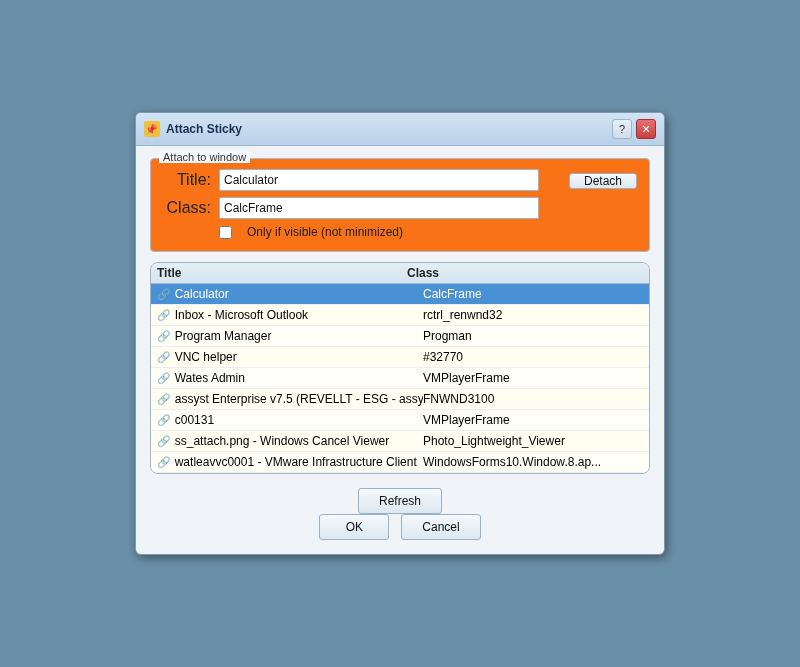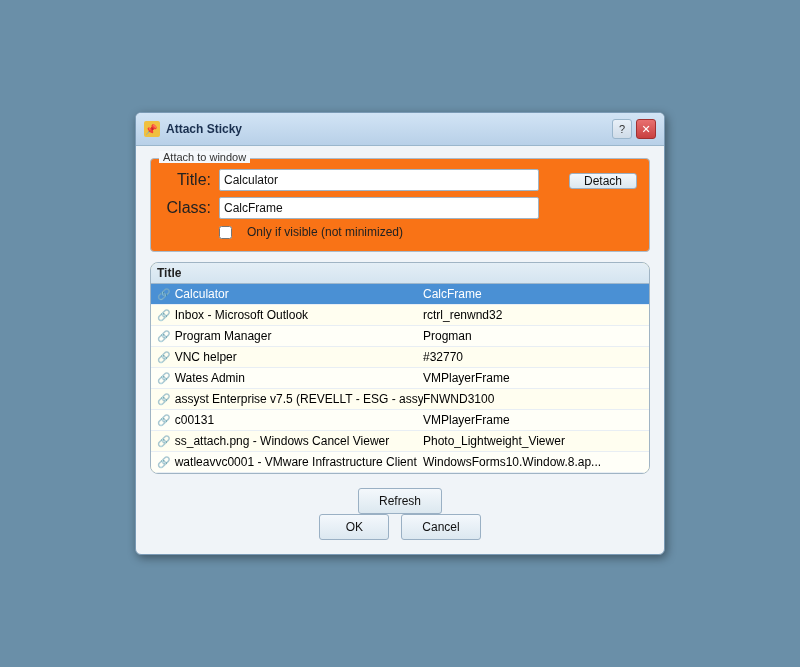--- a/index.html
+++ b/index.html
@@ -261,20 +261,21 @@
 
       <div class="detach-btn-area">
         <button class="detach-btn">Detach</button>
       </div>
     </div>
 
 
     <div class="list-container">
       <div class="list-header">
         <span class="list-col-header">Title</span>
+        <span class="list-col-header">Class</span>
       </div>
       <div class="list-body" id="list-body">
 
       <div class="list-row selected">
       <div class="list-cell">
         <span class="attach-icon">🔗</span>
         <span>Calculator</span>
       </div>
       <div class="list-cell">
         <span>CalcFrame</span>

